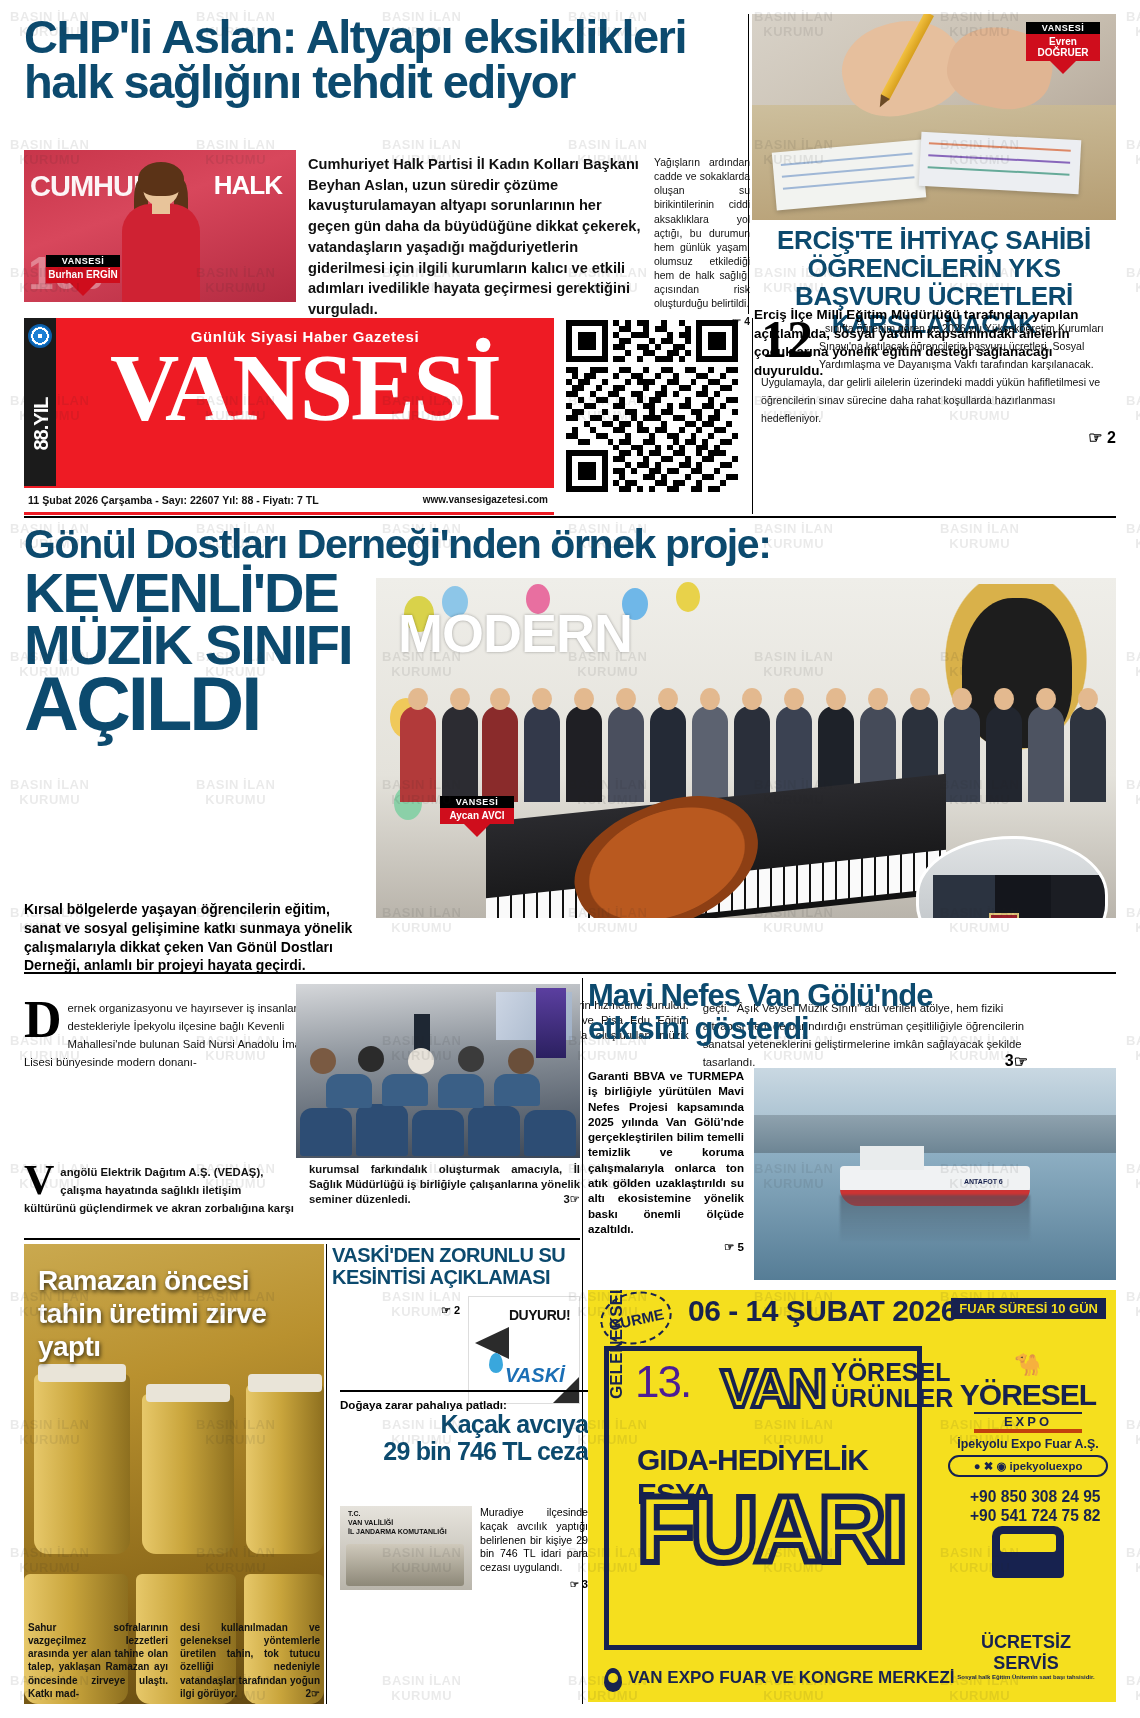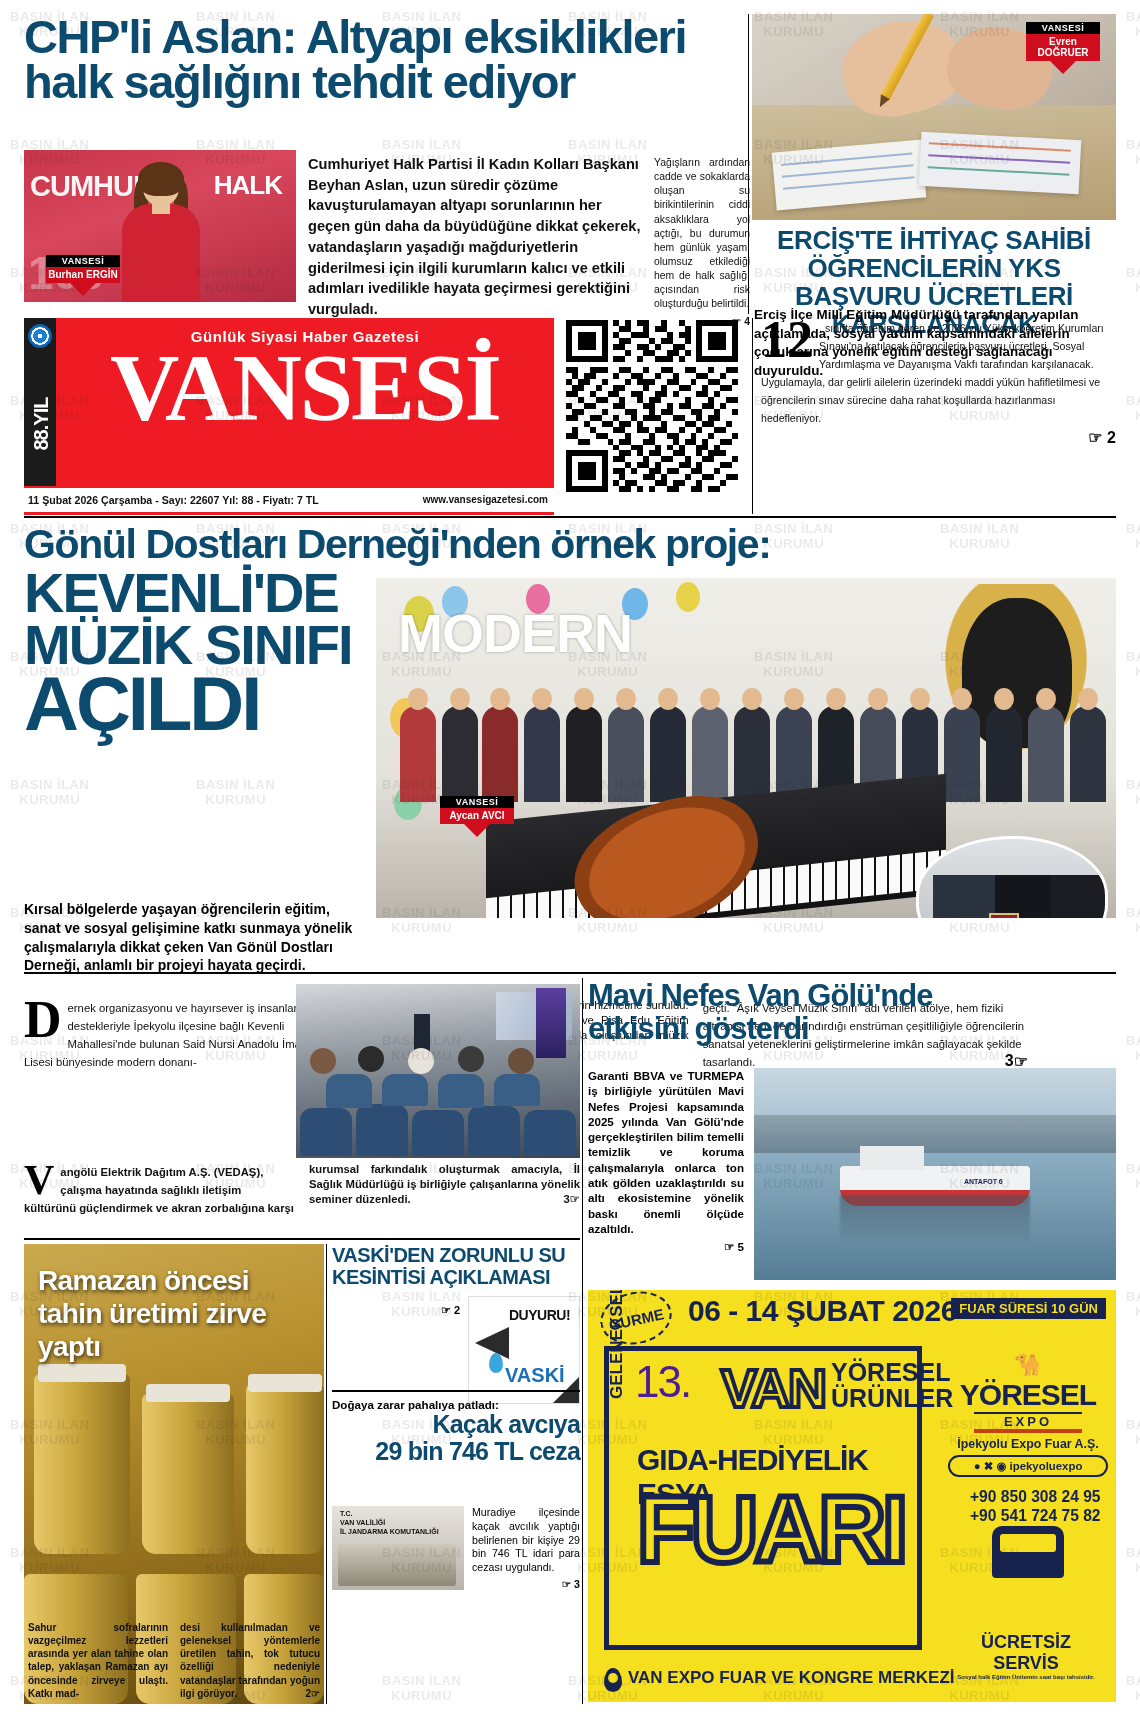--- a/index.html
+++ b/index.html
@@ -214,25 +214,25 @@
   .vk-body { position:absolute; left:0; top:56px; width:128px;
      font-size:11px; line-height:1.32; text-align:justify; }
   .vk-img { position:absolute; right:0; top:52px; width:112px; height:108px;
      background:#fff; border:1px solid #ddd; overflow:hidden; }
   .megaphone { position:absolute; left:6px; top:30px; width:0;height:0;
      border-top:16px solid transparent;border-bottom:16px solid transparent;
      border-right:34px solid #2b2b2b; }
   .duyuru { position:absolute; left:40px; top:10px; font-size:14px; font-weight:800;
      color:#111; letter-spacing:-.5px; }
   .vaski-logo{ position:absolute; left:36px; bottom:16px; font-size:20px; font-weight:800;
-     color:#1b6fb5; }
+     color:#1b6fb5; font-style:italic; }
   .vaski-drop{ position:absolute; left:20px; bottom:30px; width:14px;height:20px;
      background:#39a7dd; border-radius:50% 50% 50% 50%/60% 60% 40% 40%; }
 
-  .kc { position:absolute; left:332px; top:1398px; width:248px; height:306px; }
+  .kc { position:absolute; left:340px; top:1398px; width:248px; height:306px; }
   .kc-k { font-size:11.6px; font-weight:700; }
   .kc-hd { font-size:25px; font-weight:700; line-height:1.06; letter-spacing:-.8px;
      text-align:right; }
   .kc-img { position:absolute; left:0; top:108px; width:132px; height:84px;
      background:linear-gradient(180deg,#e6e3dc,#b9b5ab); overflow:hidden; }
   .jandarma { position:absolute; left:8px; top:4px; font-size:7px; font-weight:700; color:#111; }
   .kc-body{ position:absolute; right:0; top:108px; width:108px;
      font-size:10.6px; line-height:1.3; text-align:justify; }
 
   

